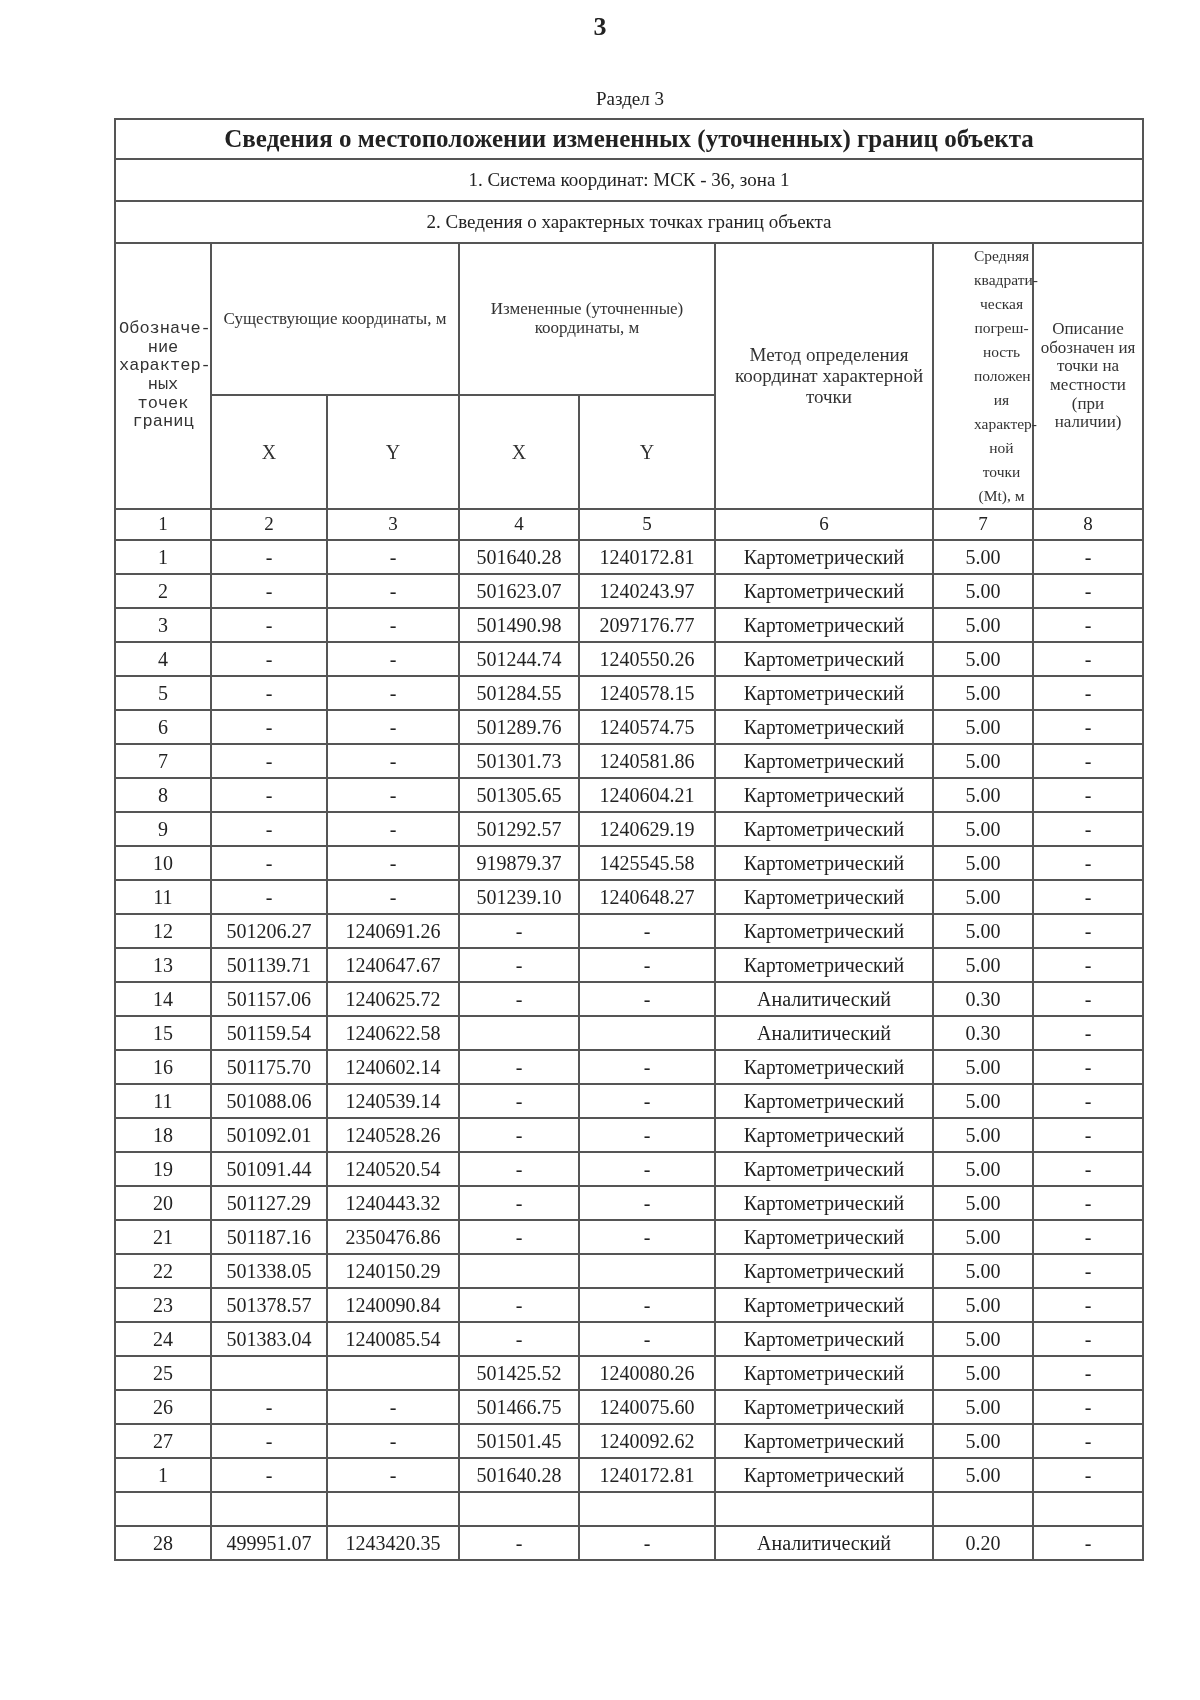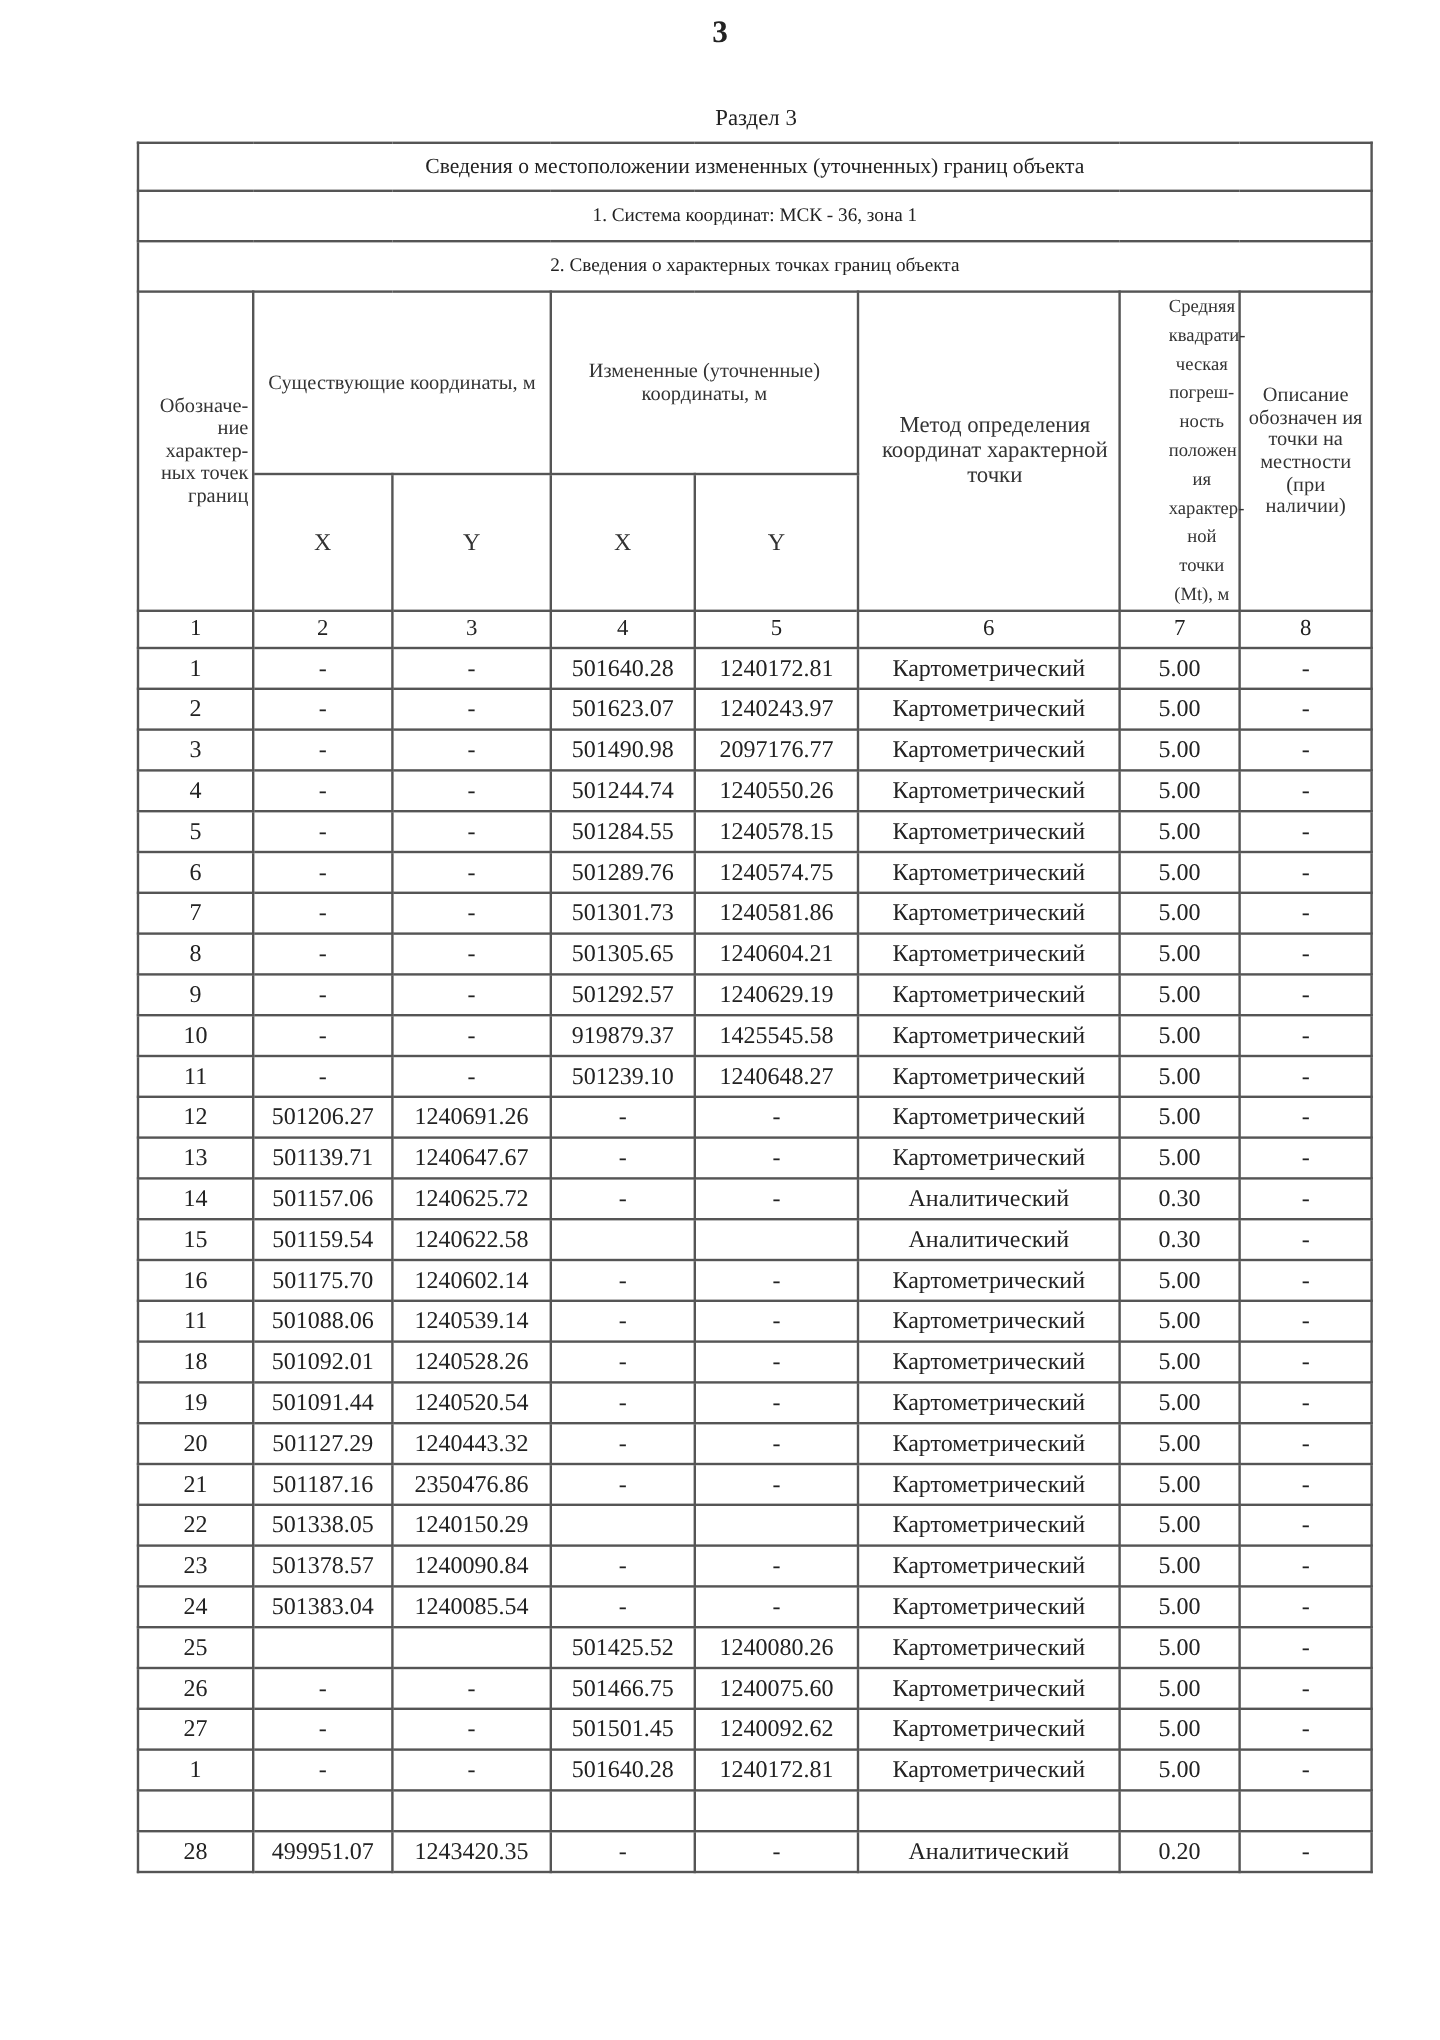--- a/index.html
+++ b/index.html
@@ -1,24 +1,24 @@
 <!DOCTYPE html>
 <html><head>
   <meta charset="utf-8">
   <style>
     html, body { margin: 0; padding: 0; background: #ffffff; }
     body { width: 1200px; height: 1700px; position: relative; font-family: "Liberation Serif", "DejaVu Serif", serif; color: #222; }
     .page-number { position: absolute; top: 12px; left: 0; width: 1200px; text-align: center; font-weight: bold; font-size: 26px; }
     .section-label { position: absolute; top: 88px; left: 0; width: 1260px; text-align: center; font-size: 19px; }
     table.main { position: absolute; top: 118px; left: 114px; width: 1028px; border-collapse: collapse; table-layout: fixed; font-size: 20px; }
     table.main td { border: 2px solid #555; padding: 0 3px; text-align: center; vertical-align: middle; line-height: 1.1; }
-    .title-row td { height: 38px; font-size: 18px; }
-    .info-row td { height: 40px; text-align: left; font-size: 16px; margin-left: 28px; }
+    .title-row td { height: 38px; font-size: 25px; font-weight: bold; }
+    .info-row td { height: 40px; text-align: left; font-size: 19px; margin-left: 28px; }
     .hdr td { font-size: 17px; color: #333; line-height: 1.4; }
-    .hdr td.left { text-align: right; vertical-align: middle; }
+    .hdr td.left { text-align: center; vertical-align: middle; font-family: Liberation Mono, monospace; }
     .hdr td.method { font-size: 19px; padding-left: 13px; }
     .hdr td.small { font-size: 15.5px; line-height: 1.55; padding-left: 40px; }
     .hdr td.xy { font-size: 20px; height: 112px; }
     .num-row td { height: 29px; font-size: 19px; }
     tr.data td { height: 32px; }
     tr.blank td { height: 32px; }
   </style>
 </head>
 <body>
 

